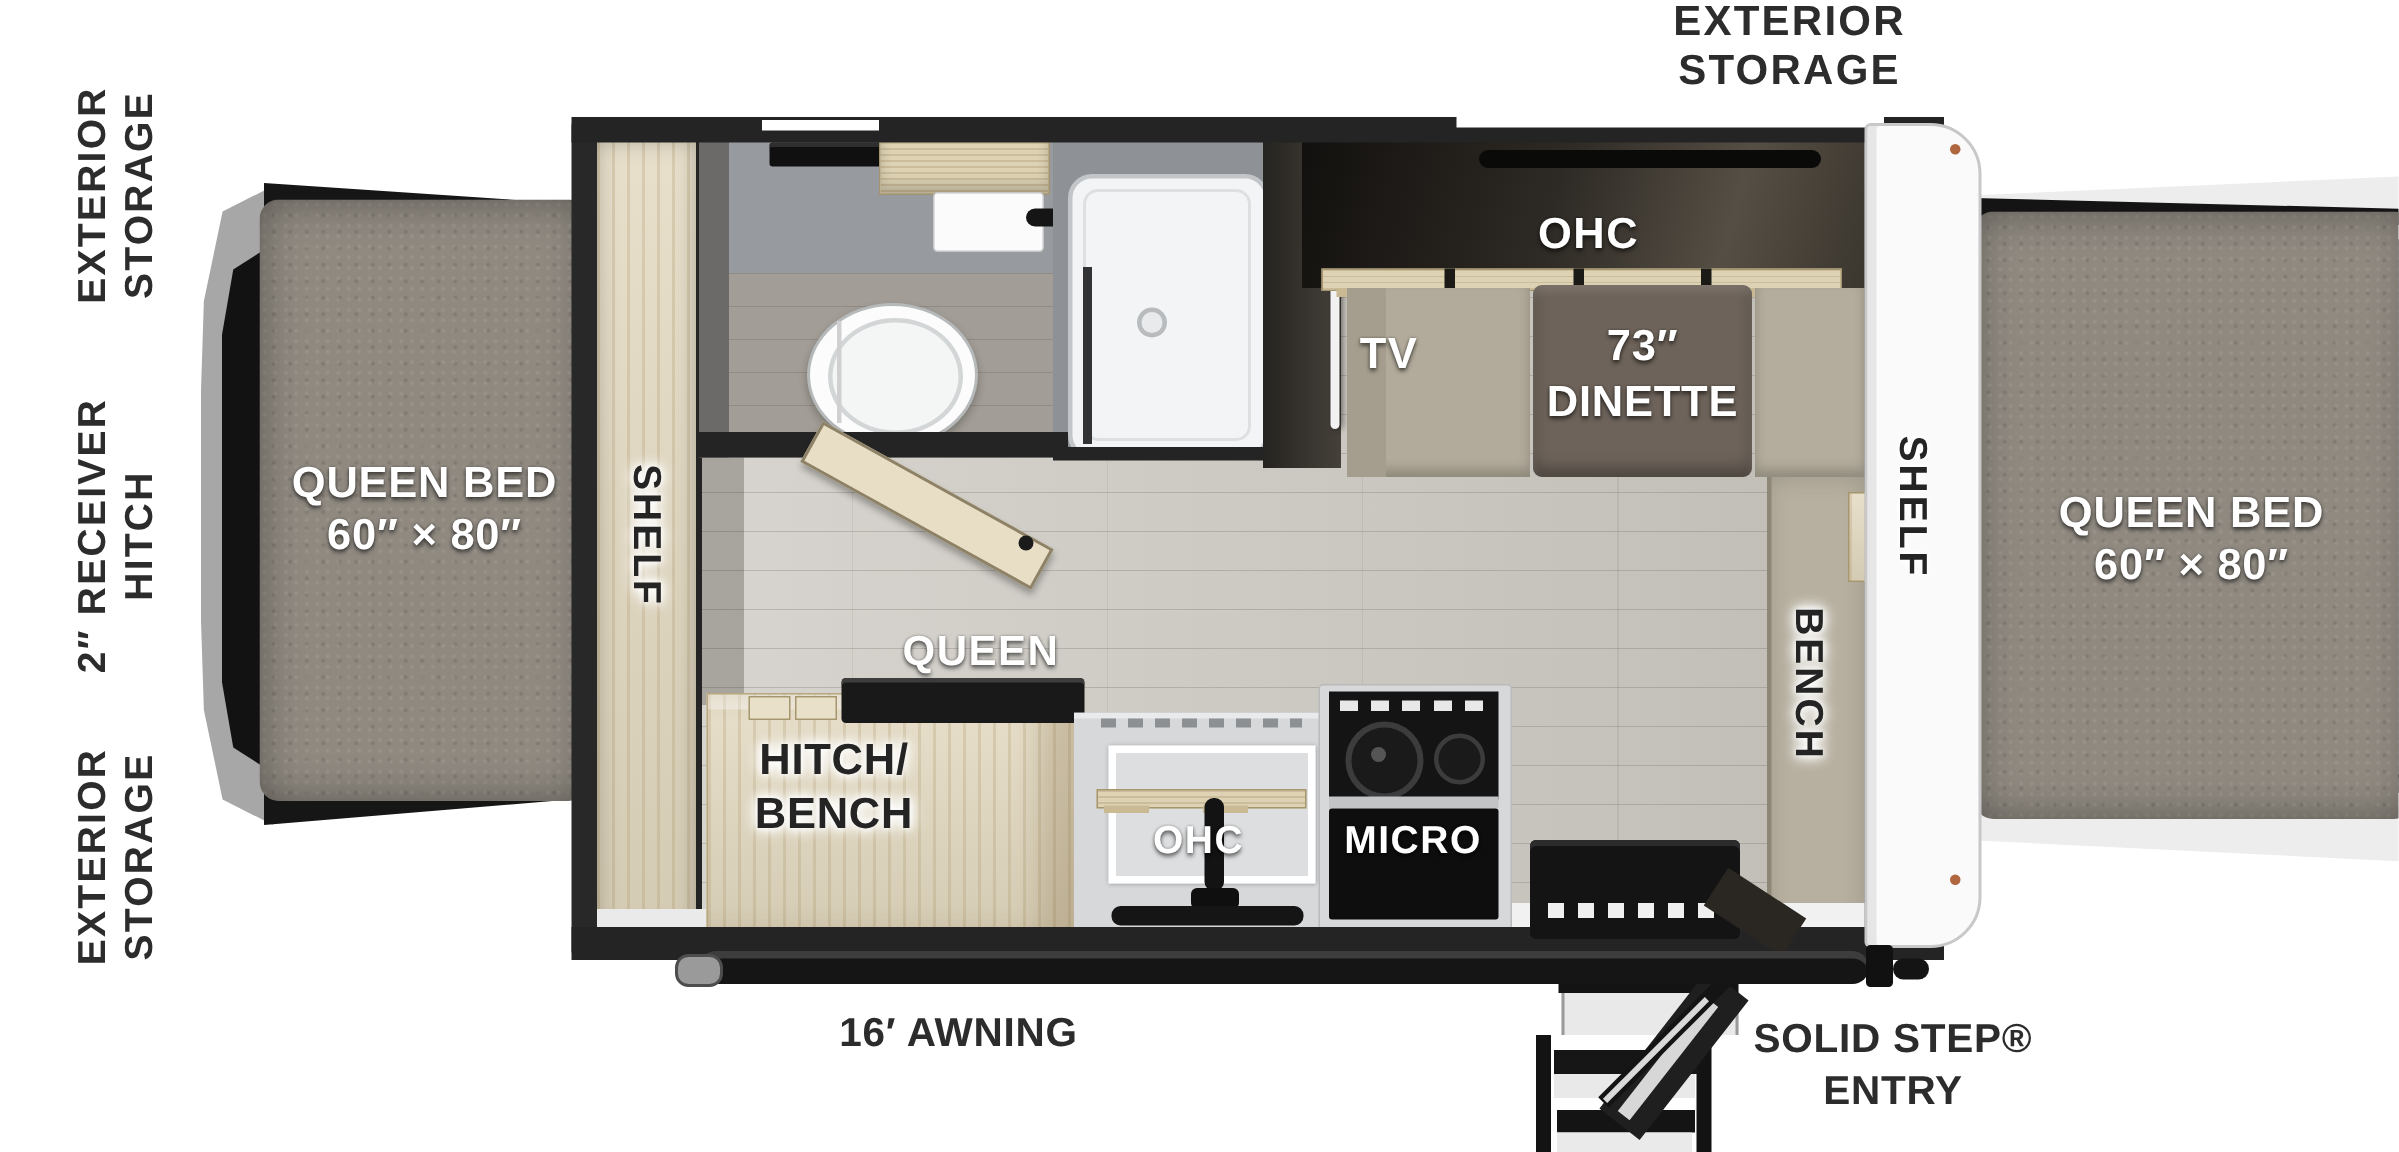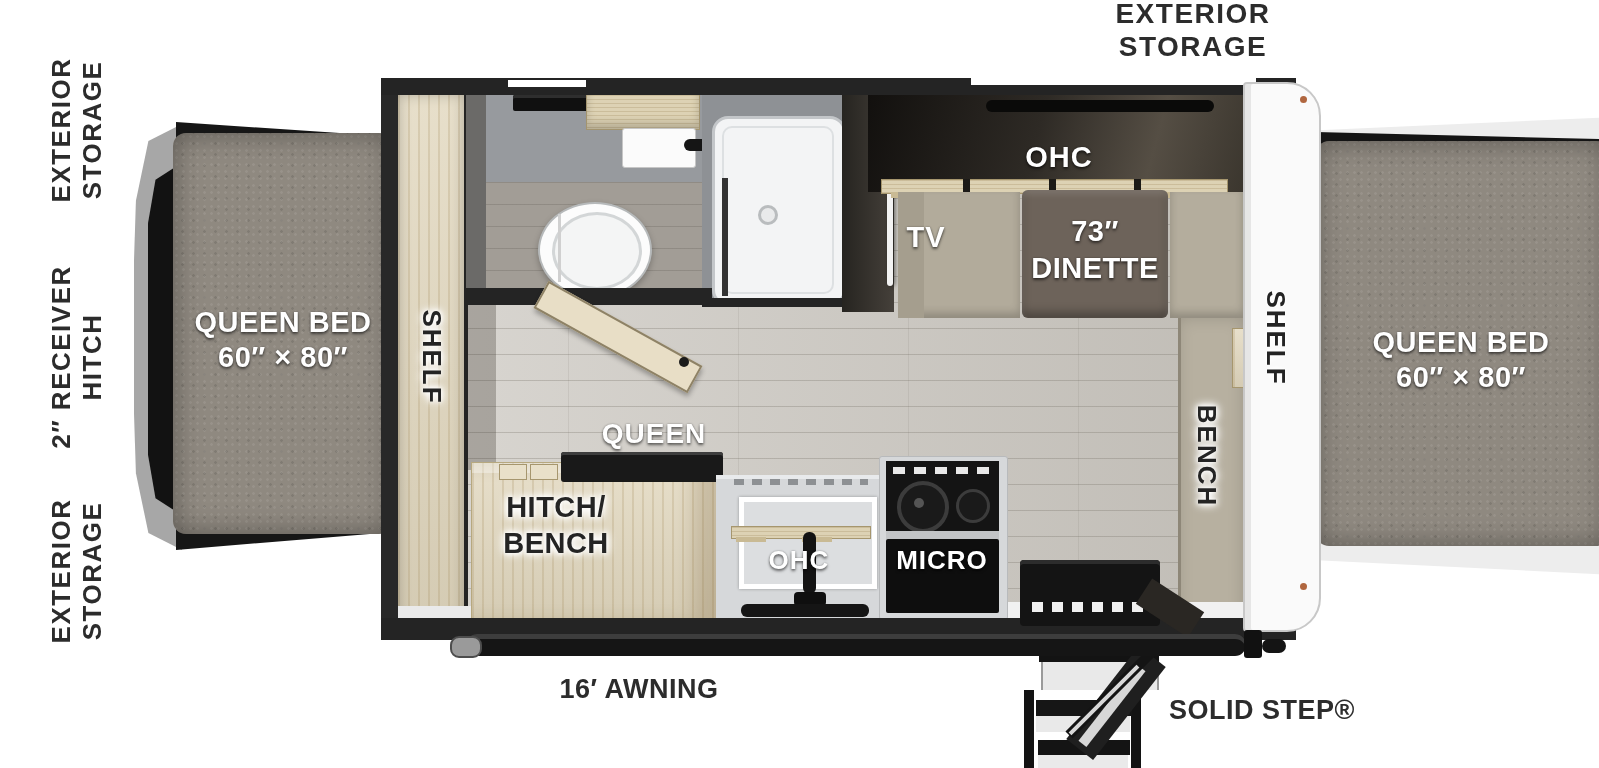--- a/index.html
+++ b/index.html
@@ -253,16 +253,17 @@
   <div class="pin" style="left:896px;top:560px;">
     <span class="t wt" style="font-size:26px;letter-spacing:1px;">MICRO</span>
   </div>
 
   <div class="pin" style="left:593px;top:689px;">
     <span class="t dk" style="font-size:27px;letter-spacing:.5px;">16′ AWNING</span>
   </div>
   <div class="pin" style="left:1216px;top:710px;">
     <div class="t dk" style="font-size:27px;line-height:35px;letter-spacing:.5px;">
       <div>SOLID STEP®</div>
+      <div>ENTRY</div>
     </div>
   </div>
 
 </div>
 
 </body></html>

